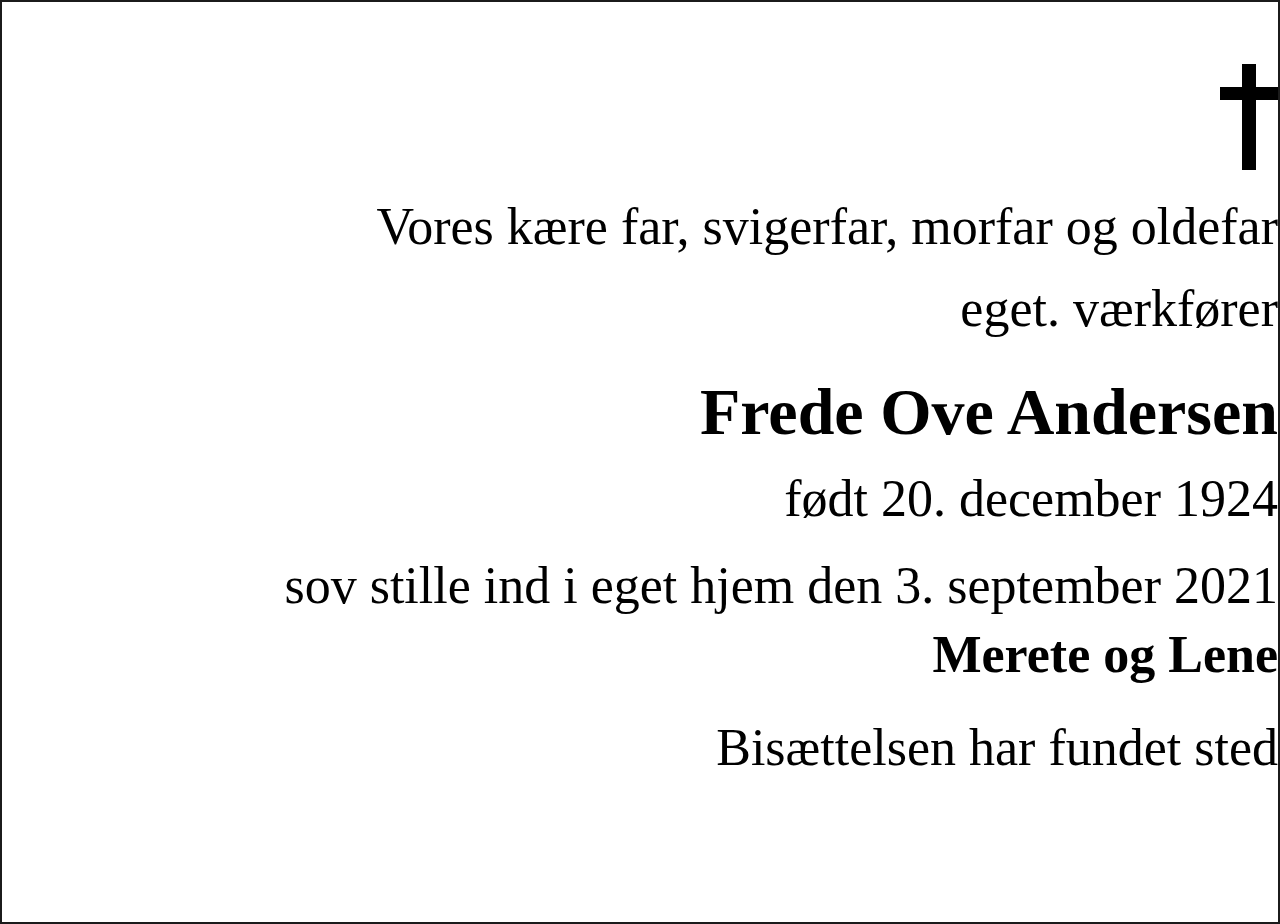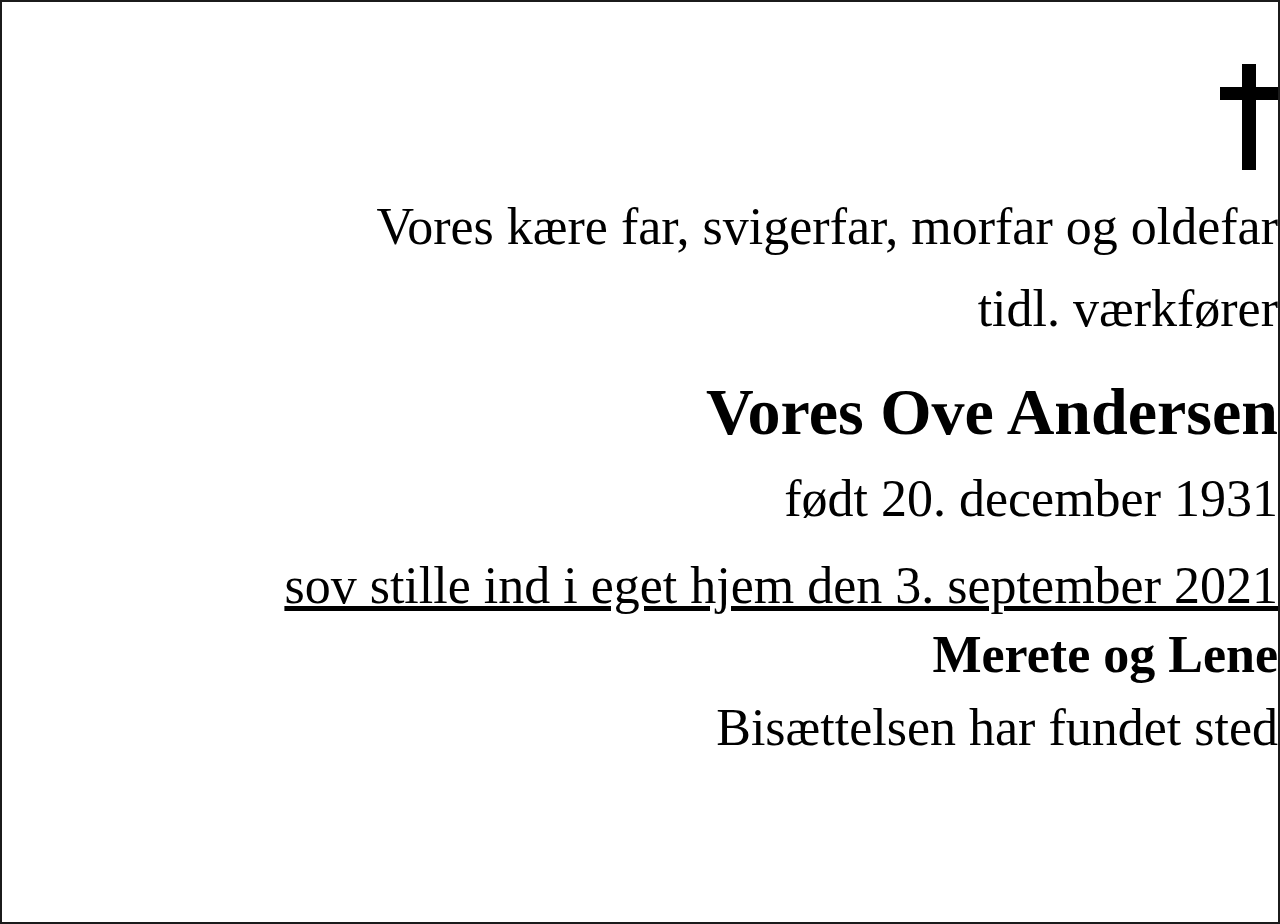--- a/index.html
+++ b/index.html
@@ -59,45 +59,45 @@
     text-align: center;
   }
   .intro      { margin-top: 31px; }
   .title-line { margin-top: 30px; }
   .name {
     margin-top: 44px;
     font-size: 66px;
     font-weight: bold;
   }
   .birth      { margin-top: 28px; }
-  .death      { margin-top: 35px; text-decoration: underline; }
+  .death      { margin-top: 35px; }
   .behalf     { margin-top: 34px; }
   .family {
     margin-top: 17px;
     font-weight: bold;
   }
-  .closing    { margin-top: 21px; }
+  .closing    { margin-top: 41px; }
 </style>
 </head>
 <body>
 
 <div class="page">
 
   <div class="cross">
     <div class="cross-v"></div>
     <div class="cross-h"></div>
   </div>
 
   <p class="line intro">Vores kære far, svigerfar, morfar og oldefar</p>
 
-  <p class="line title-line">tidl. værkfører</p>
+  <p class="line title-line">eget. værkfører</p>
 
-  <p class="line name">Vores Ove Andersen</p>
+  <p class="line name">Frede Ove Andersen</p>
 
-  <p class="line birth">født 20. december 1931</p>
+  <p class="line birth">født 20. december 1924</p>
 
   <p class="line death">sov stille ind i eget hjem den 3. september 2021</p>
 
 
   <p class="line family">Merete og Lene</p>
 
   <p class="line closing">Bisættelsen har fundet sted</p>
 
 </div>
 

